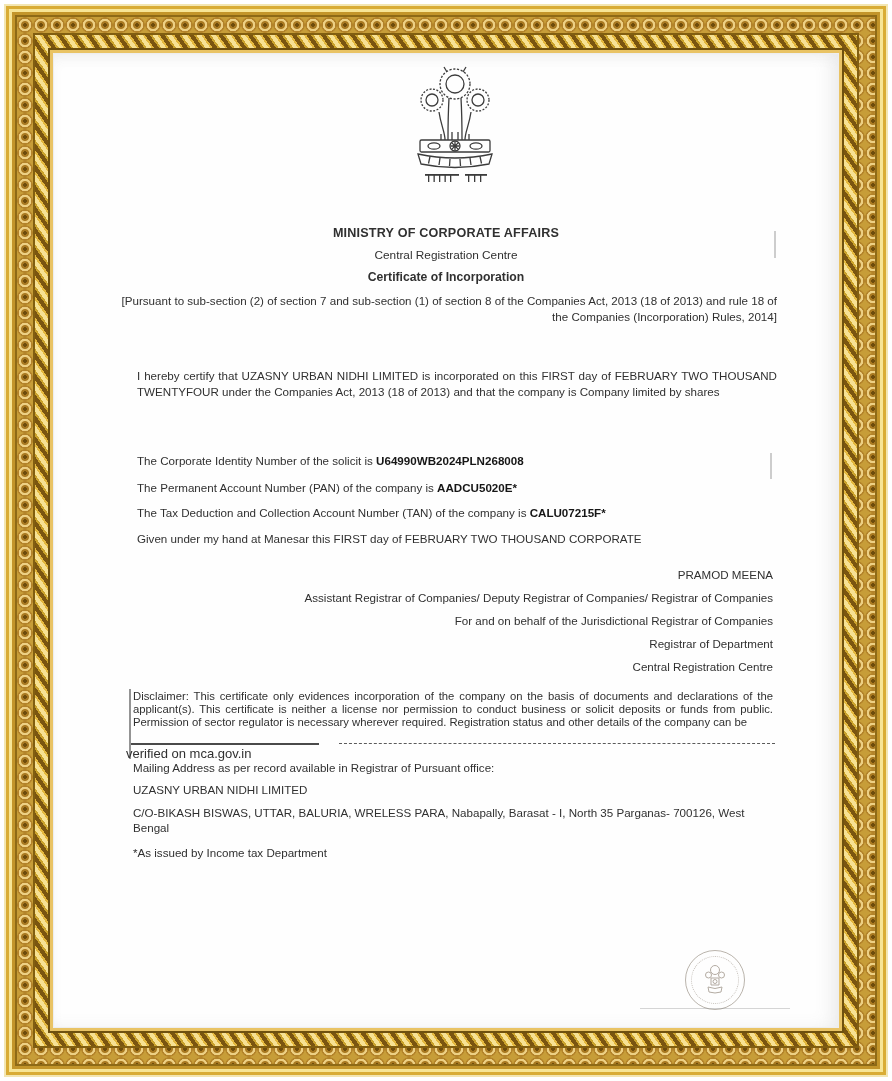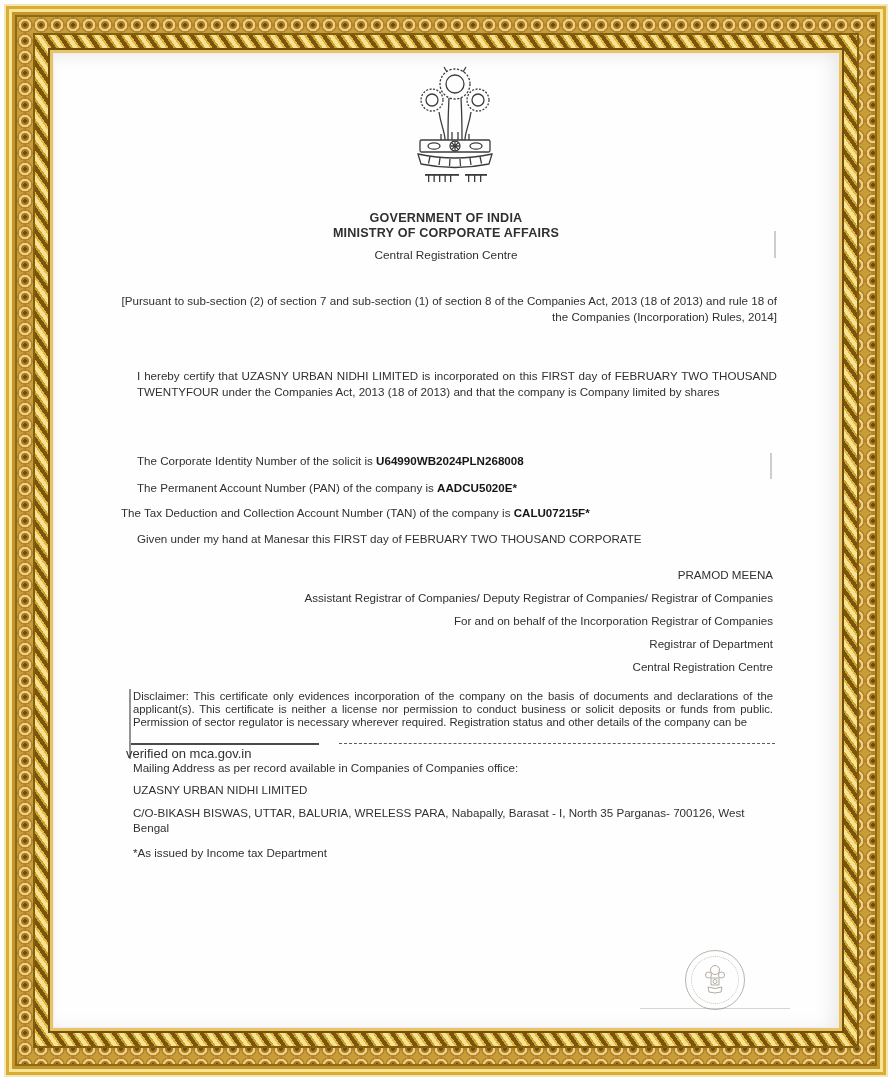--- a/index.html
+++ b/index.html
@@ -93,47 +93,47 @@
                                   <rect x="39.5" y="115" width="1.3" height="7"></rect>
               <rect x="45" y="115" width="1.3" height="7"></rect>
               <rect x="60" y="114" width="22" height="1.8"></rect>
               <rect x="63" y="115" width="1.3" height="7"></rect>
                                   <rect x="69" y="115" width="1.3" height="7"></rect>
               <rect x="75" y="115" width="1.3" height="7"></rect>
             </g>
           </svg>
         </div>
 
-        <div class="abs ctr hdr" style="top:158px">GOVERNMENT OF INDIA</div>
         <div class="abs ctr hdr" style="top:173px">MINISTRY OF CORPORATE AFFAIRS</div>
         <div class="abs ctr" style="top:195px;font-size:11.8px">Central Registration Centre</div>
+        <div class="abs ctr b" style="top:217px;font-size:12.2px">Certificate of Incorporation</div>
 
         <div class="abs" style="top:240px;left:64px;width:660px;text-align:right">[Pursuant to sub-section (2) of section 7 and sub-section (1) of section 8 of the Companies Act, 2013 (18 of 2013) and rule 18 of the Companies (Incorporation) Rules, 2014]</div>
 
         <div class="abs just" style="top:315px;left:84px;width:640px">I hereby certify that UZASNY URBAN NIDHI LIMITED is incorporated on this FIRST day of FEBRUARY TWO THOUSAND TWENTYFOUR under the Companies Act, 2013 (18 of 2013) and that the company is Company limited by shares</div>
 
         <div class="abs" style="top:400px;left:84px"><span>The Corporate Identity Number of the solicit is </span><span class="val">U64990WB2024PLN268008</span></div>
         <div class="abs" style="top:427px;left:84px"><span>The Permanent Account Number (PAN) of the company is </span><span class="val">AADCU5020E*</span></div>
-        <div class="abs" style="top:452px;left:68px"><span>The Tax Deduction and Collection Account Number (TAN) of the company is </span><span class="val">CALU07215F*</span></div>
+        <div class="abs" style="top:452px;left:84px"><span>The Tax Deduction and Collection Account Number (TAN) of the company is </span><span class="val">CALU07215F*</span></div>
 
         <div class="abs" style="top:478px;left:84px">Given under my hand at Manesar this FIRST day of FEBRUARY TWO THOUSAND CORPORATE</div>
 
         <div class="abs sigline" style="top:514px;right:66px">PRAMOD MEENA</div>
         <div class="abs sigline" style="top:537px;right:66px">Assistant Registrar of Companies/ Deputy Registrar of Companies/ Registrar of Companies</div>
-        <div class="abs sigline" style="top:560px;right:66px">For and on behalf of the Incorporation Registrar of Companies</div>
+        <div class="abs sigline" style="top:560px;right:66px">For and on behalf of the Jurisdictional Registrar of Companies</div>
         <div class="abs sigline" style="top:583px;right:66px">Registrar of Department</div>
         <div class="abs sigline" style="top:606px;right:66px">Central Registration Centre</div>
 
         <div class="abs vline" style="left:76px;top:636px;height:70px"></div>
         <div class="abs just" style="top:637px;left:80px;width:640px;font-size:11.3px;line-height:12.9px">Disclaimer: This certificate only evidences incorporation of the company on the basis of documents and declarations of the applicant(s). This certificate is neither a license nor permission to conduct business or solicit deposits or funds from public. Permission of sector regulator is necessary wherever required. Registration status and other details of the company can be</div>
         <div class="abs hsolid" style="top:690px;left:78px;width:188px"></div>
         <div class="abs hdash" style="top:690px;left:286px;width:436px"></div>
         <div class="abs" style="top:693px;left:73px;font-size:13px">verified on mca.gov.in</div>
 
-        <div class="abs" style="top:707px;left:80px">Mailing Address as per record available in Companies of Companies office:</div>
+        <div class="abs" style="top:707px;left:80px">Mailing Address as per record available in Registrar of Pursuant office:</div>
         <div class="abs" style="top:729px;left:80px">UZASNY URBAN NIDHI LIMITED</div>
         <div class="abs" style="top:753px;left:80px;width:620px;line-height:14.5px">C/O-BIKASH BISWAS, UTTAR, BALURIA, WRELESS PARA, Nabapally, Barasat - I, North 35 Parganas- 700126, West Bengal</div>
         <div class="abs" style="top:792px;left:80px">*As issued by Income tax Department</div>
 
         <div class="abs stamp">
           <div class="stamp-inner"></div>
           <svg width="24" height="34" viewBox="0 0 24 34">
             <g fill="none" stroke="#8a7e70" stroke-width="1">
               <circle cx="12" cy="7" r="4.5"></circle>
               <circle cx="5.5" cy="12" r="3"></circle>

